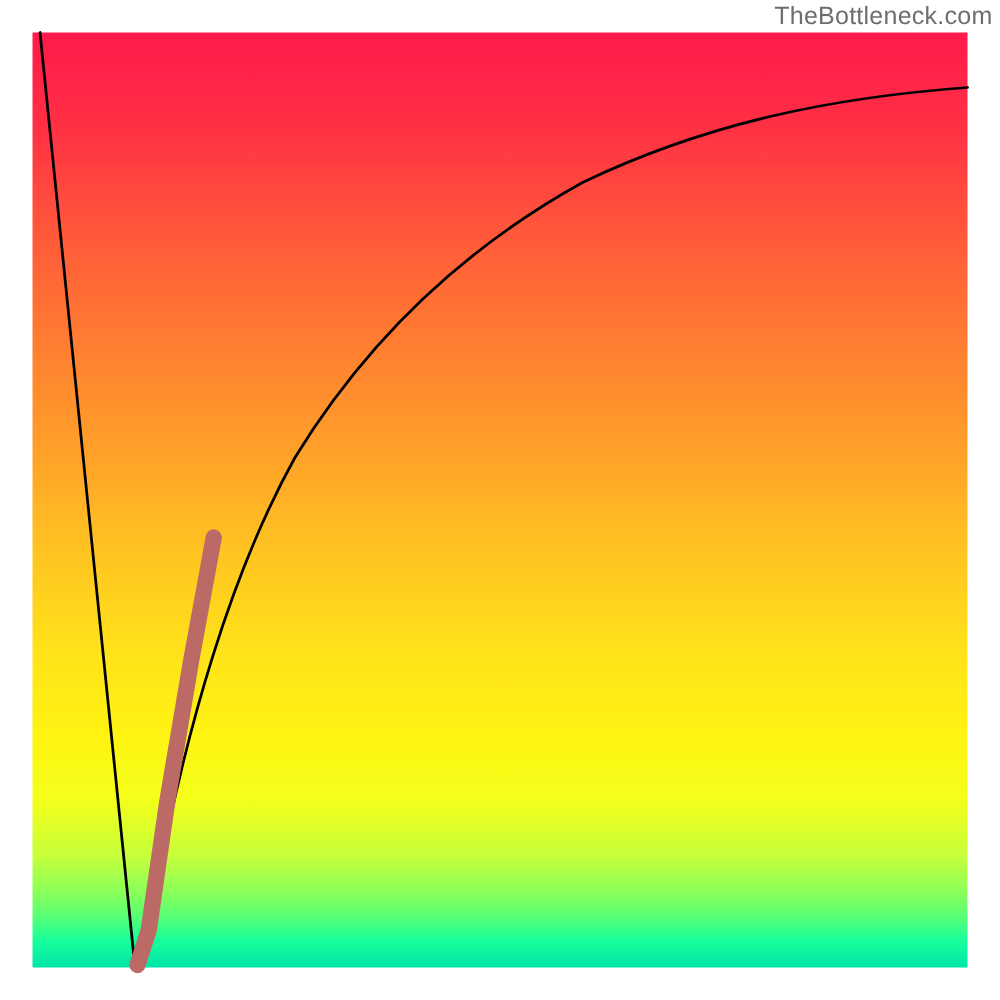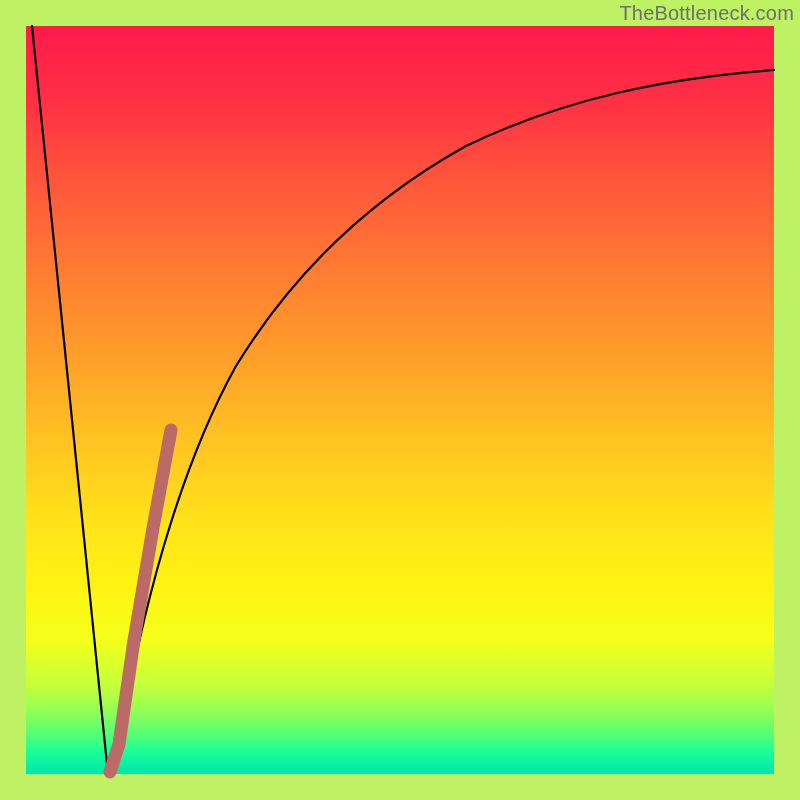--- a/index.html
+++ b/index.html
@@ -8,21 +8,21 @@
     width: 800px;
     height: 800px;
     overflow: hidden;
     background: #000;
     font-family: -apple-system, BlinkMacSystemFont, "Segoe UI", Arial, sans-serif;
   }
   .frame {
     position: relative;
     width: 800px;
     height: 800px;
-    background: #bef264;
+    background: #ffffff;
   }
   .plot-area {
     position: absolute;
     left: 26px;
     top: 26px;
     width: 748px;
     height: 748px;
     
     background: linear-gradient(
       to bottom,

